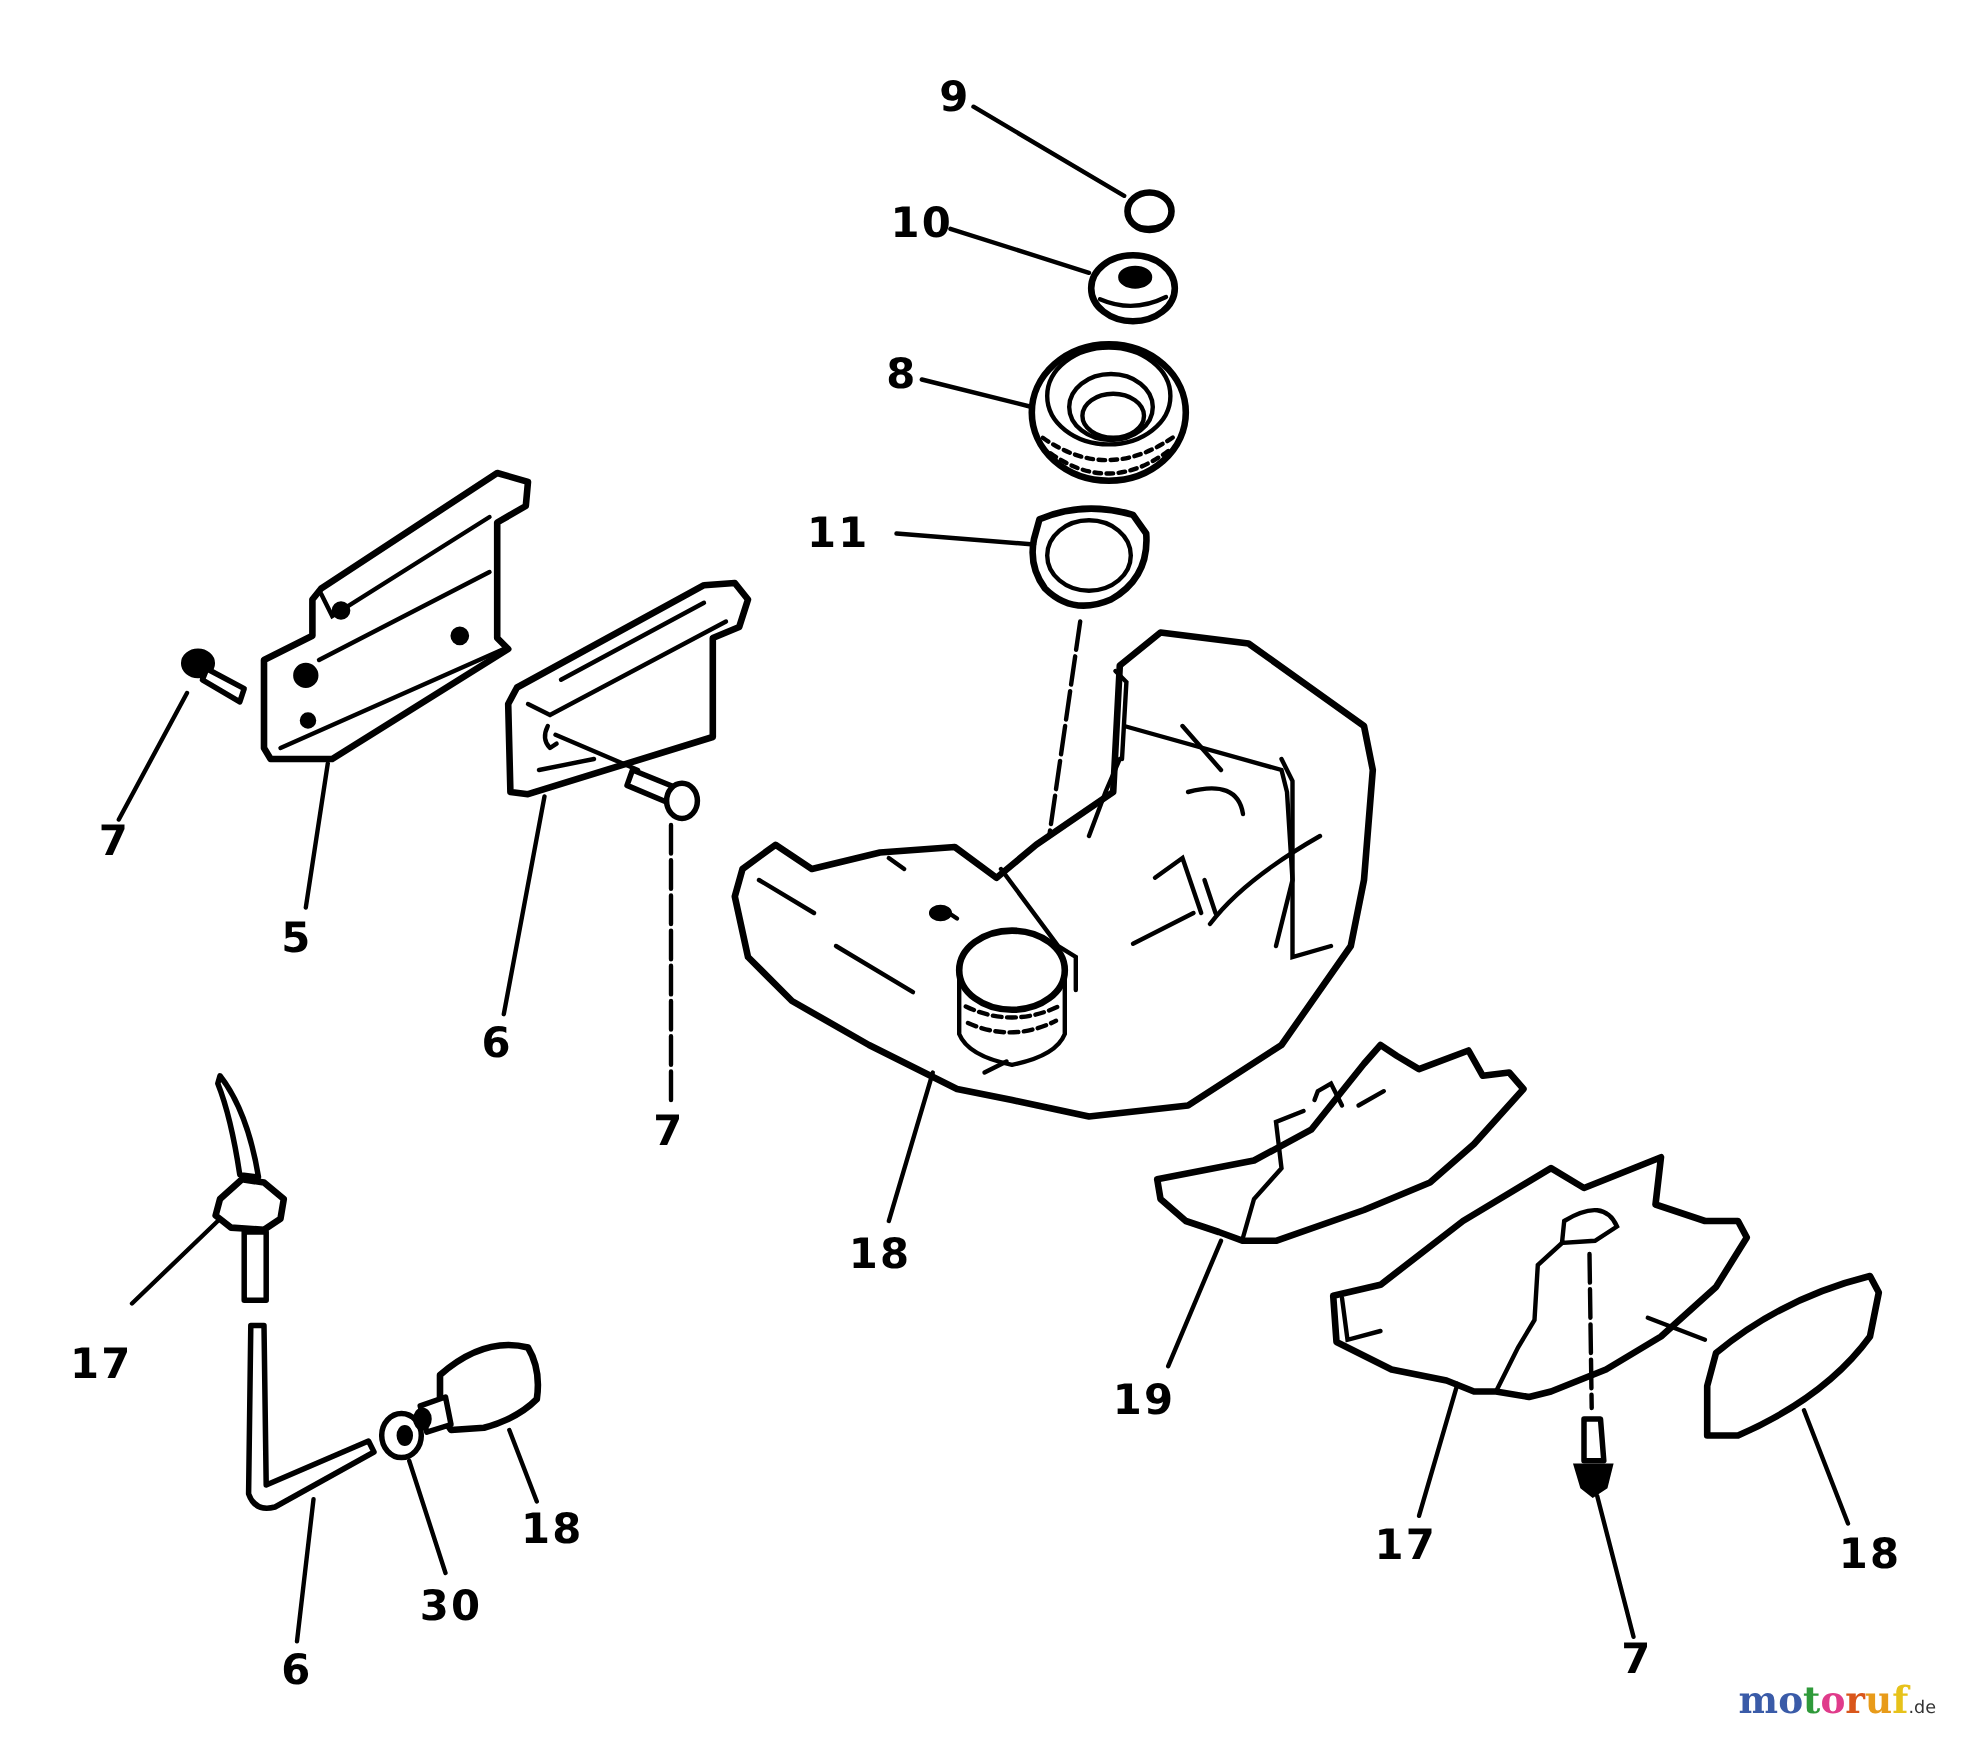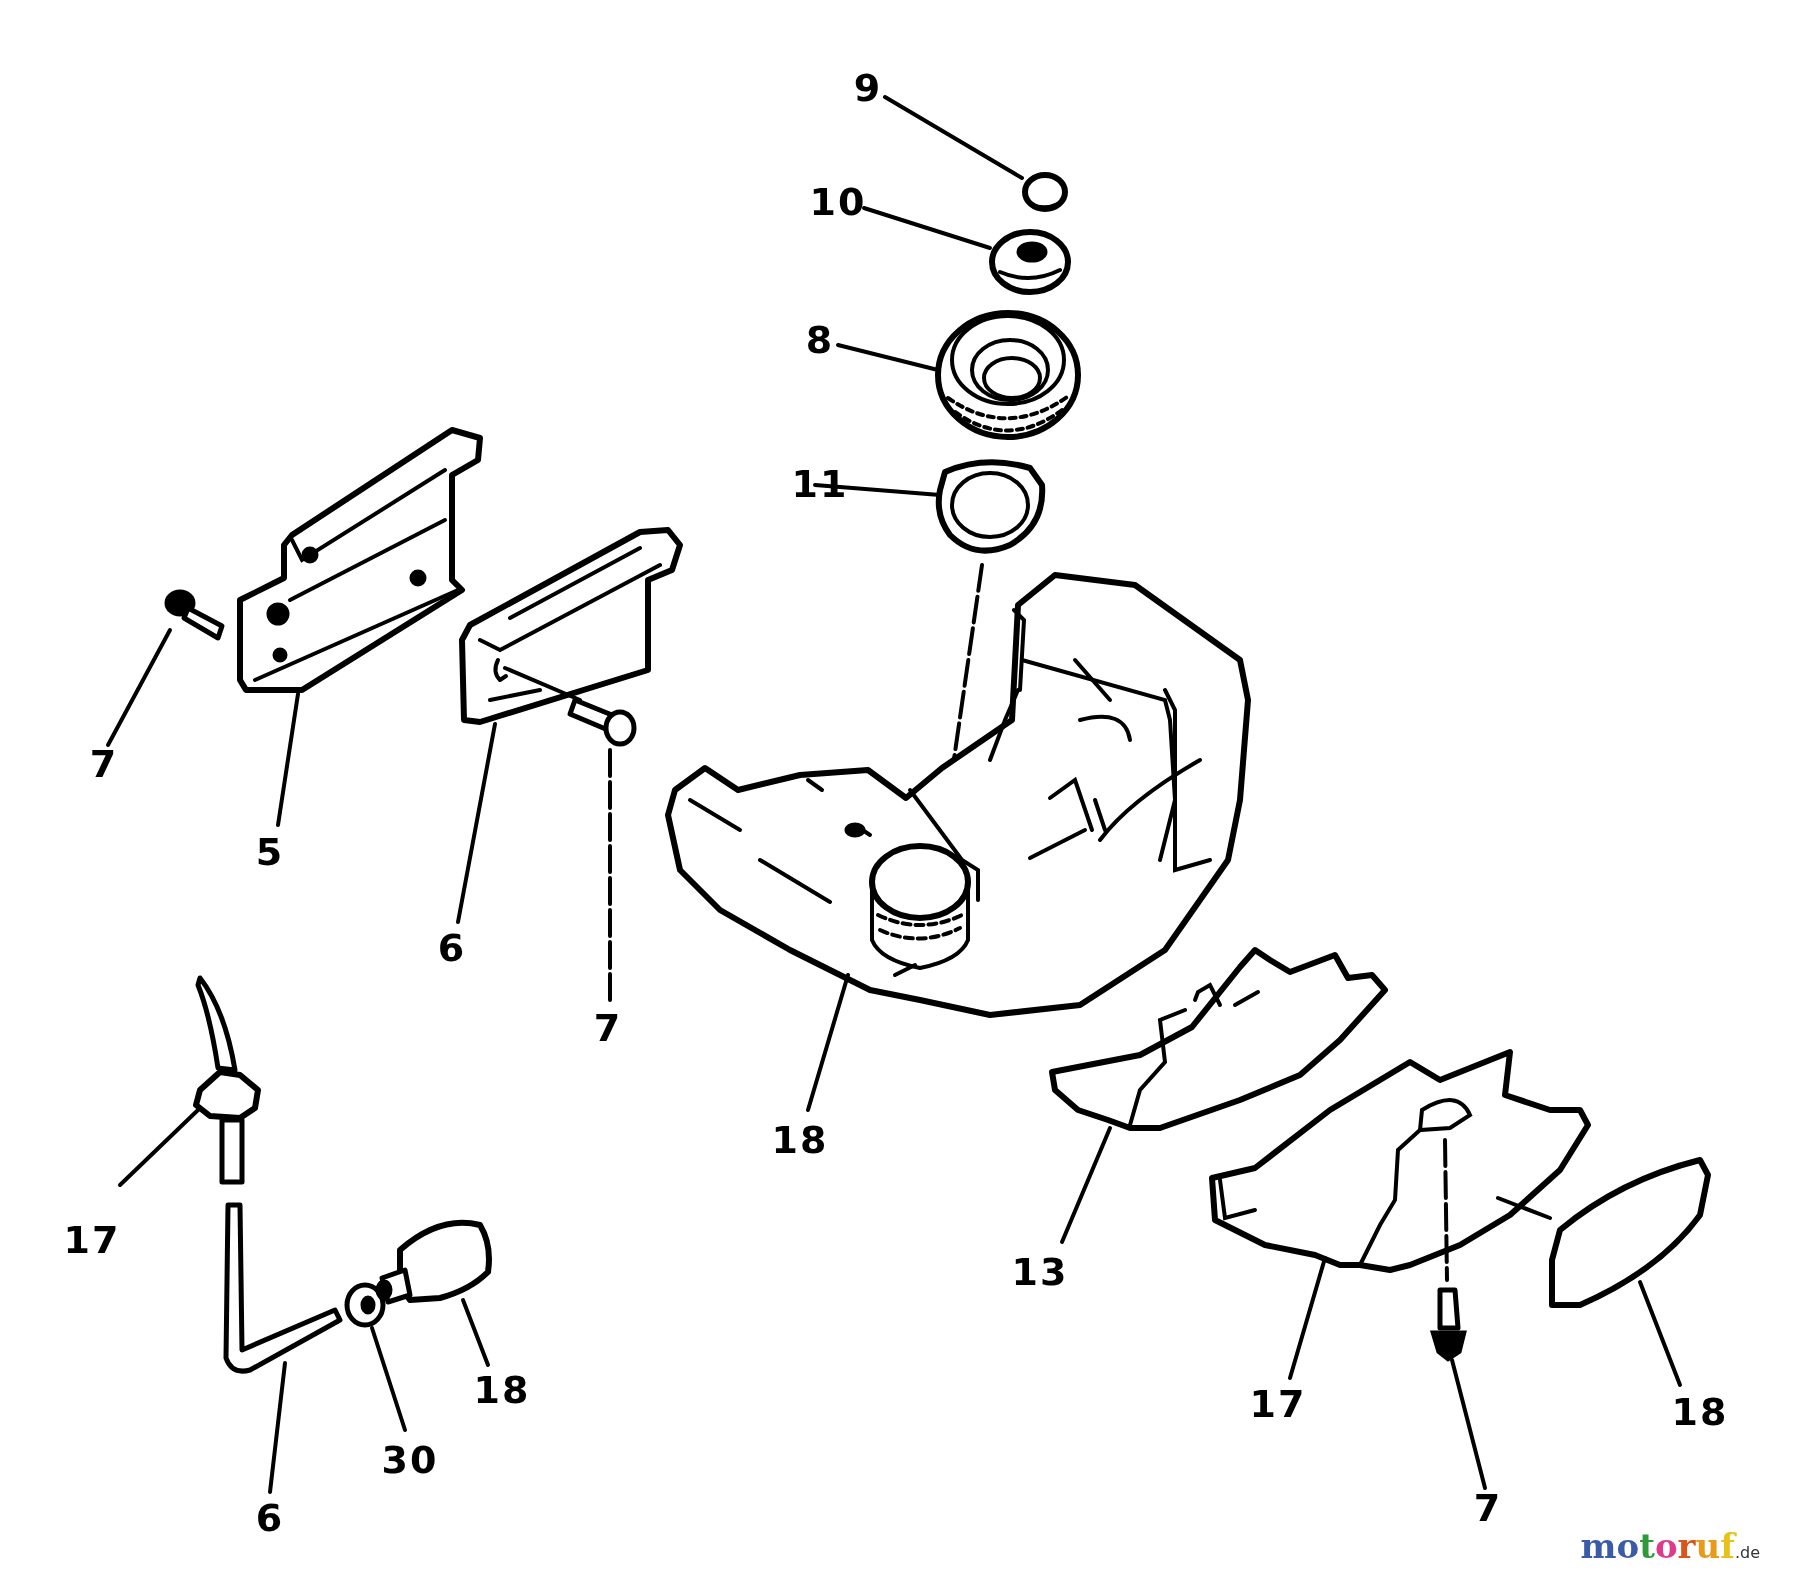--- a/index.html
+++ b/index.html
@@ -165,27 +165,27 @@
     <path class="part" d="M400 1250 Q440 1215 480 1225 Q492 1245 488 1272 Q470 1290 440 1298 L410 1300 L400 1285 Z"></path>
     <path class="part" d="M382 1278 L405 1270 L410 1295 L388 1302 Z" style="stroke-width:5"></path>
     <ellipse class="solid" cx="384" cy="1290" rx="7" ry="9"></ellipse>
     <line class="leader" x1="463" y1="1300" x2="488" y2="1365"></line>
   </g>
 </svg>
 
 <div class="label" style="left:868px;top:88px">9</div>
 <div class="label" style="left:838px;top:202px">10</div>
 <div class="label" style="left:820px;top:340px">8</div>
-<div class="label" style="left:820px;top:484px">11</div>
+<div class="label" style="left:762px;top:484px">11</div>
 <div class="label" style="left:270px;top:852px">5</div>
 <div class="label" style="left:452px;top:948px">6</div>
 <div class="label" style="left:104px;top:764px">7</div>
 <div class="label" style="left:608px;top:1028px">7</div>
 <div class="label" style="left:800px;top:1140px">18</div>
-<div class="label" style="left:1040px;top:1272px">13</div>
+<div class="label" style="left:1040px;top:1272px">19</div>
 <div class="label" style="left:1278px;top:1404px">17</div>
 <div class="label" style="left:1700px;top:1412px">18</div>
 <div class="label" style="left:1488px;top:1508px">7</div>
 <div class="label" style="left:270px;top:1518px">6</div>
 <div class="label" style="left:92px;top:1240px">17</div>
 <div class="label" style="left:502px;top:1390px">18</div>
 <div class="label" style="left:410px;top:1460px">30</div>
 
 <div class="watermark">
   <span style="color:#3a5ba8">m</span><span style="color:#3a5ba8">o</span><span style="color:#2f9a3a">t</span><span style="color:#e03b8b">o</span><span style="color:#d9561b">r</span><span style="color:#e89b1a">u</span><span style="color:#e7c21a">f</span><span class="tld">.de</span>

